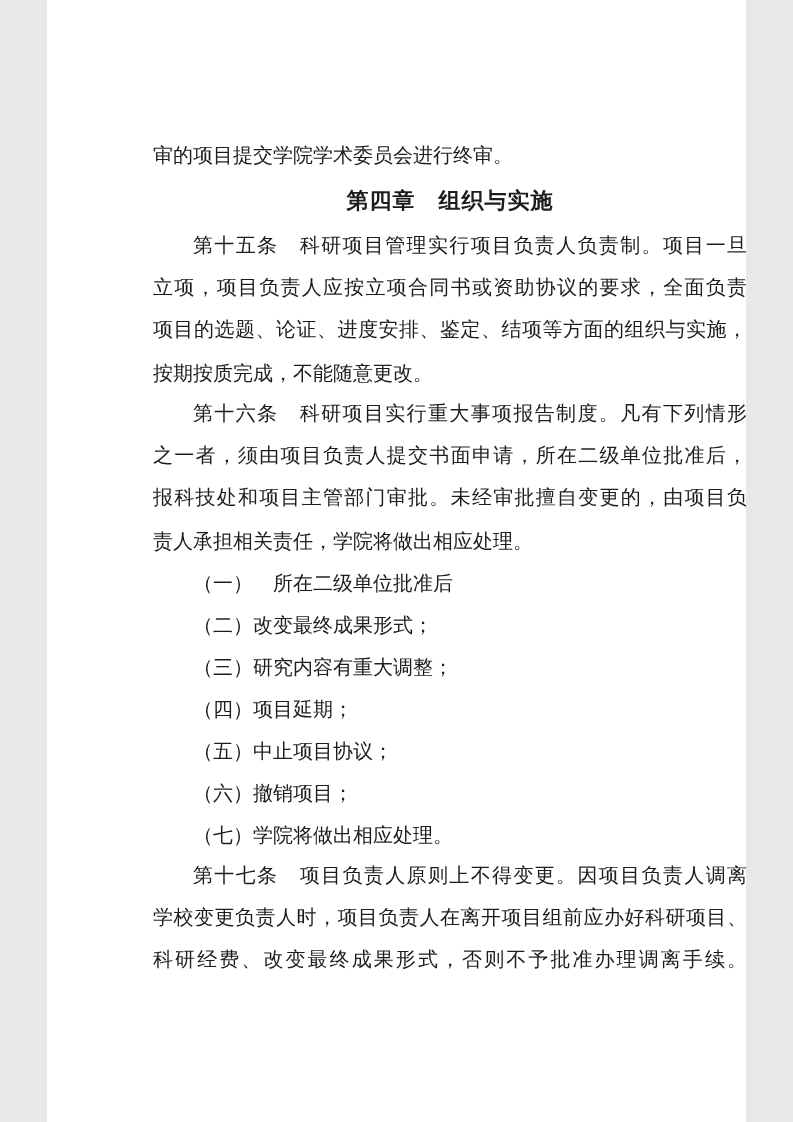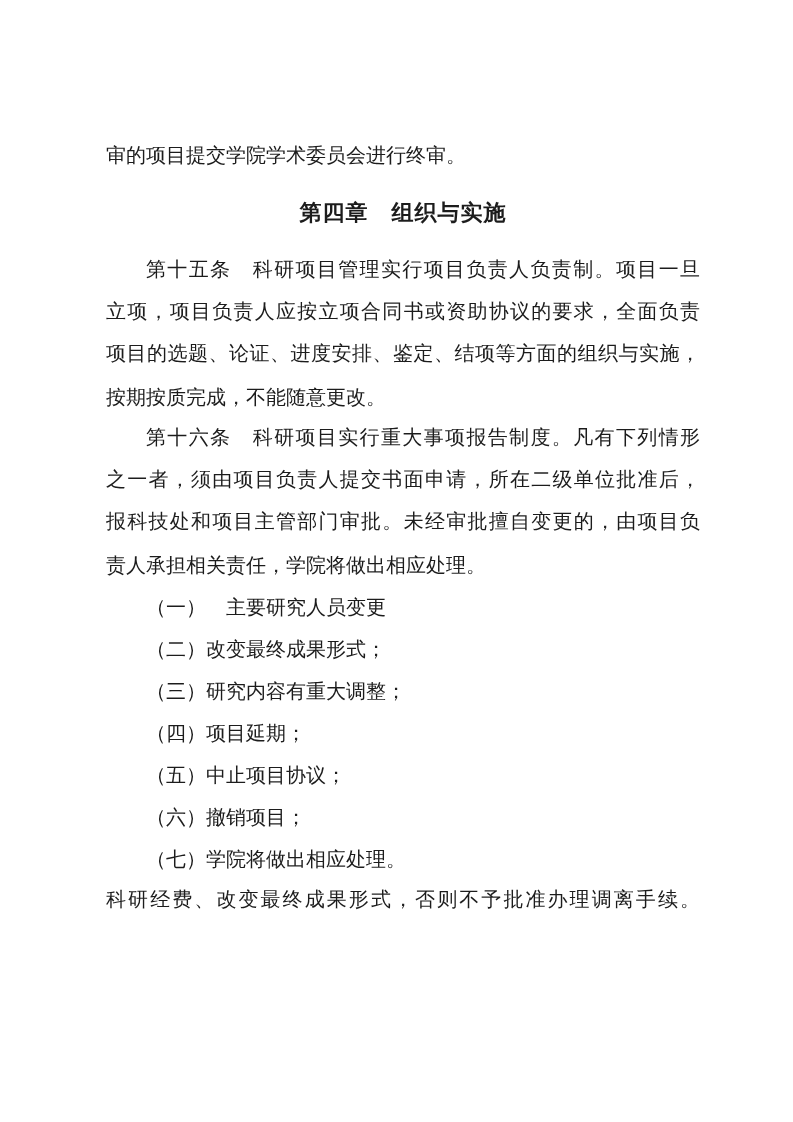--- a/index.html
+++ b/index.html
@@ -1,18 +1,18 @@
 <!DOCTYPE html>
 <html><head>
 <meta charset="utf-8">
 <style>
   html, body { margin: 0; padding: 0; background: #e8e8e8; }
   .page {
     position: relative;
-    width: 793px;
+    width: 699px;
     height: 1122px;
     margin: 0 auto;
     background: #ffffff;
     overflow: hidden;
     font-family: "Liberation Serif", "DejaVu Serif", serif;
     color: #1c1c1c;
   }
   .content {
     position: absolute;
     left: 106px;
@@ -28,21 +28,21 @@
   }
   
   .j {
     white-space: normal;
     text-align: justify;
     text-align-last: justify;
     font-family: Liberation Mono, monospace;
   }
   .indent { text-indent: 2em; }
   .heading {
-    margin: 16px;
+    margin: 4px;
     font-size: 22px;
     line-height: 42px;
     font-weight: 700;
     text-align: center;
     font-family: "Liberation Sans", "DejaVu Sans", sans-serif;
     letter-spacing: 1px;
   }
 </style>
 </head>
 <body>
@@ -57,24 +57,26 @@
     <p class="line j indent">第十五条　科研项目管理实行项目负责人负责制。项目一旦</p>
     <p class="line j">立项，项目负责人应按立项合同书或资助协议的要求，全面负责</p>
     <p class="line j">项目的选题、论证、进度安排、鉴定、结项等方面的组织与实施，</p>
     <p class="line">按期按质完成，不能随意更改。</p>
 
     <p class="line j indent">第十六条　科研项目实行重大事项报告制度。凡有下列情形</p>
     <p class="line j">之一者，须由项目负责人提交书面申请，所在二级单位批准后，</p>
     <p class="line j">报科技处和项目主管部门审批。未经审批擅自变更的，由项目负</p>
     <p class="line">责人承担相关责任，学院将做出相应处理。</p>
 
-    <p class="line indent">（一）　主要研究人员变更</p>
+    <p class="line indent">（一）　所在二级单位批准后</p>
     <p class="line indent">（二）改变最终成果形式；</p>
     <p class="line indent">（三）研究内容有重大调整；</p>
     <p class="line indent">（四）项目延期；</p>
     <p class="line indent">（五）中止项目协议；</p>
     <p class="line indent">（六）撤销项目；</p>
     <p class="line indent">（七）学院将做出相应处理。</p>
 
+    <p class="line j indent">第十七条　项目负责人原则上不得变更。因项目负责人调离</p>
+    <p class="line j">学校变更负责人时，项目负责人在离开项目组前应办好科研项目、</p>
     <p class="line j">科研经费、改变最终成果形式，否则不予批准办理调离手续。</p>
 
   </div>
 </div>
 
 </body></html>

